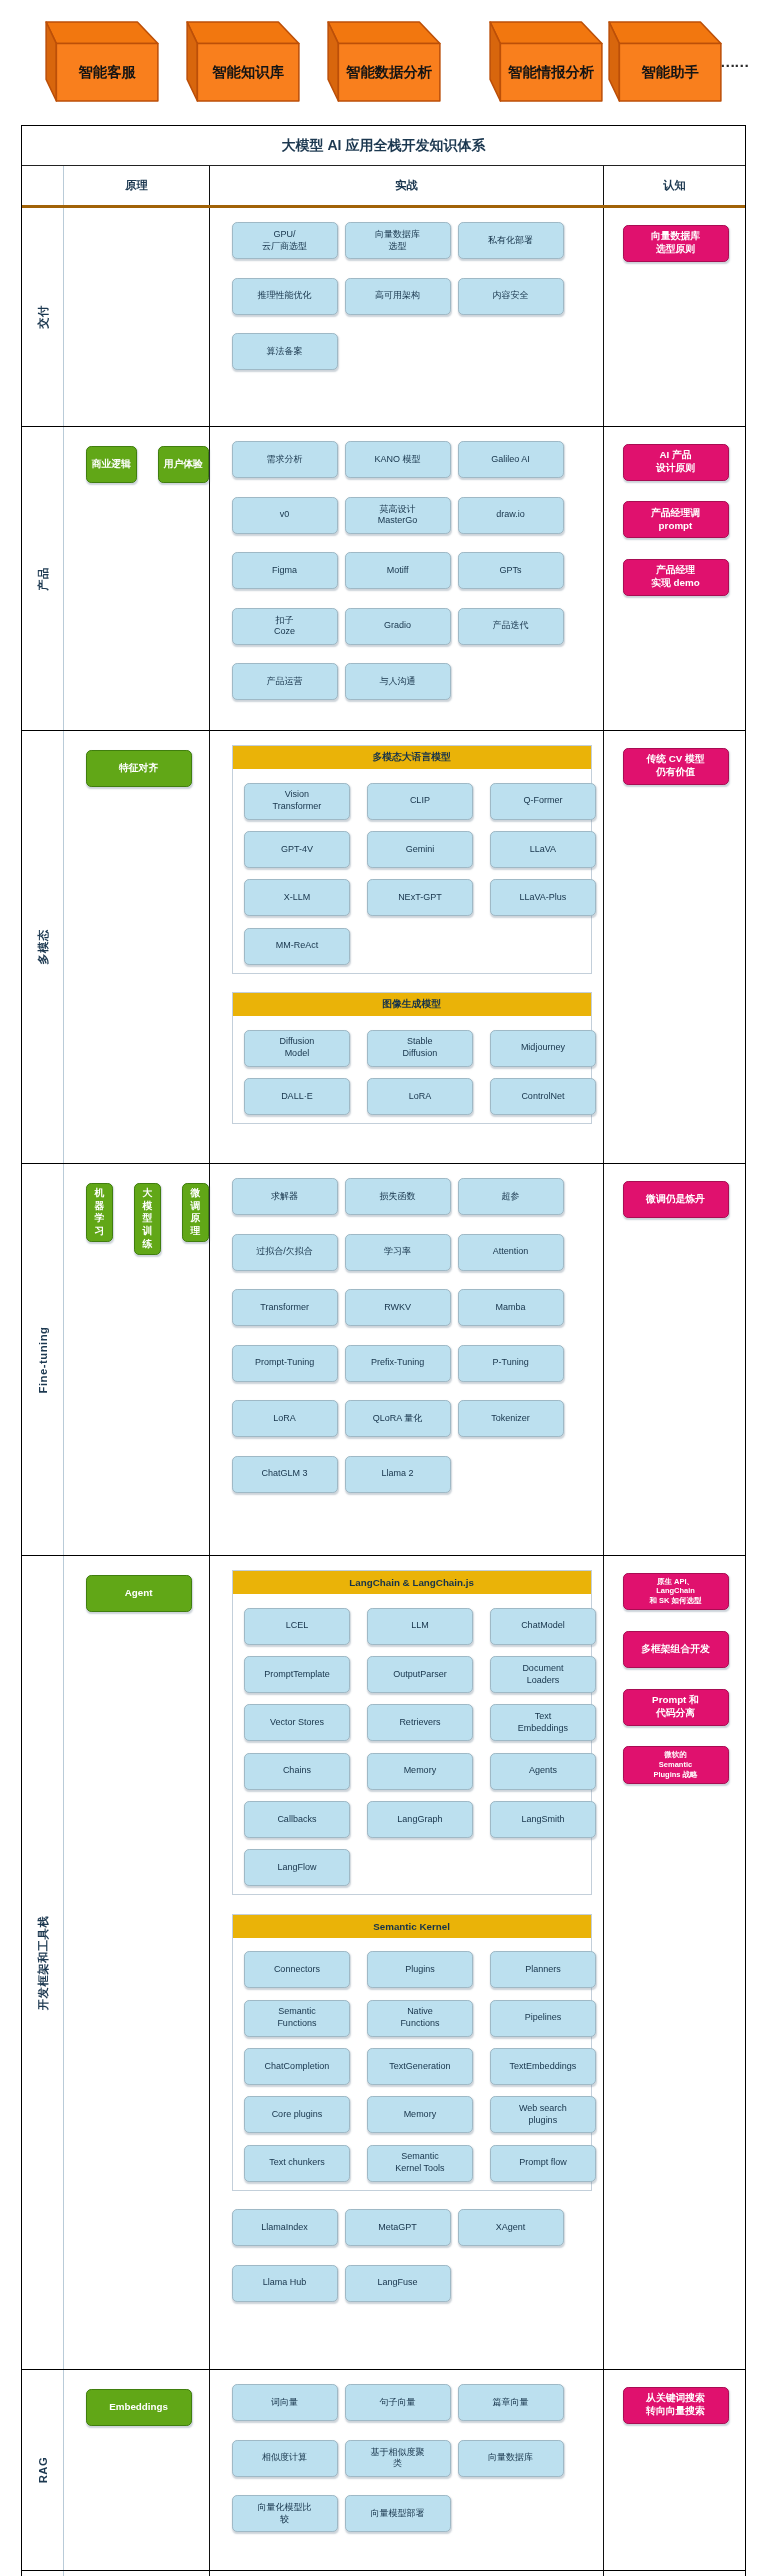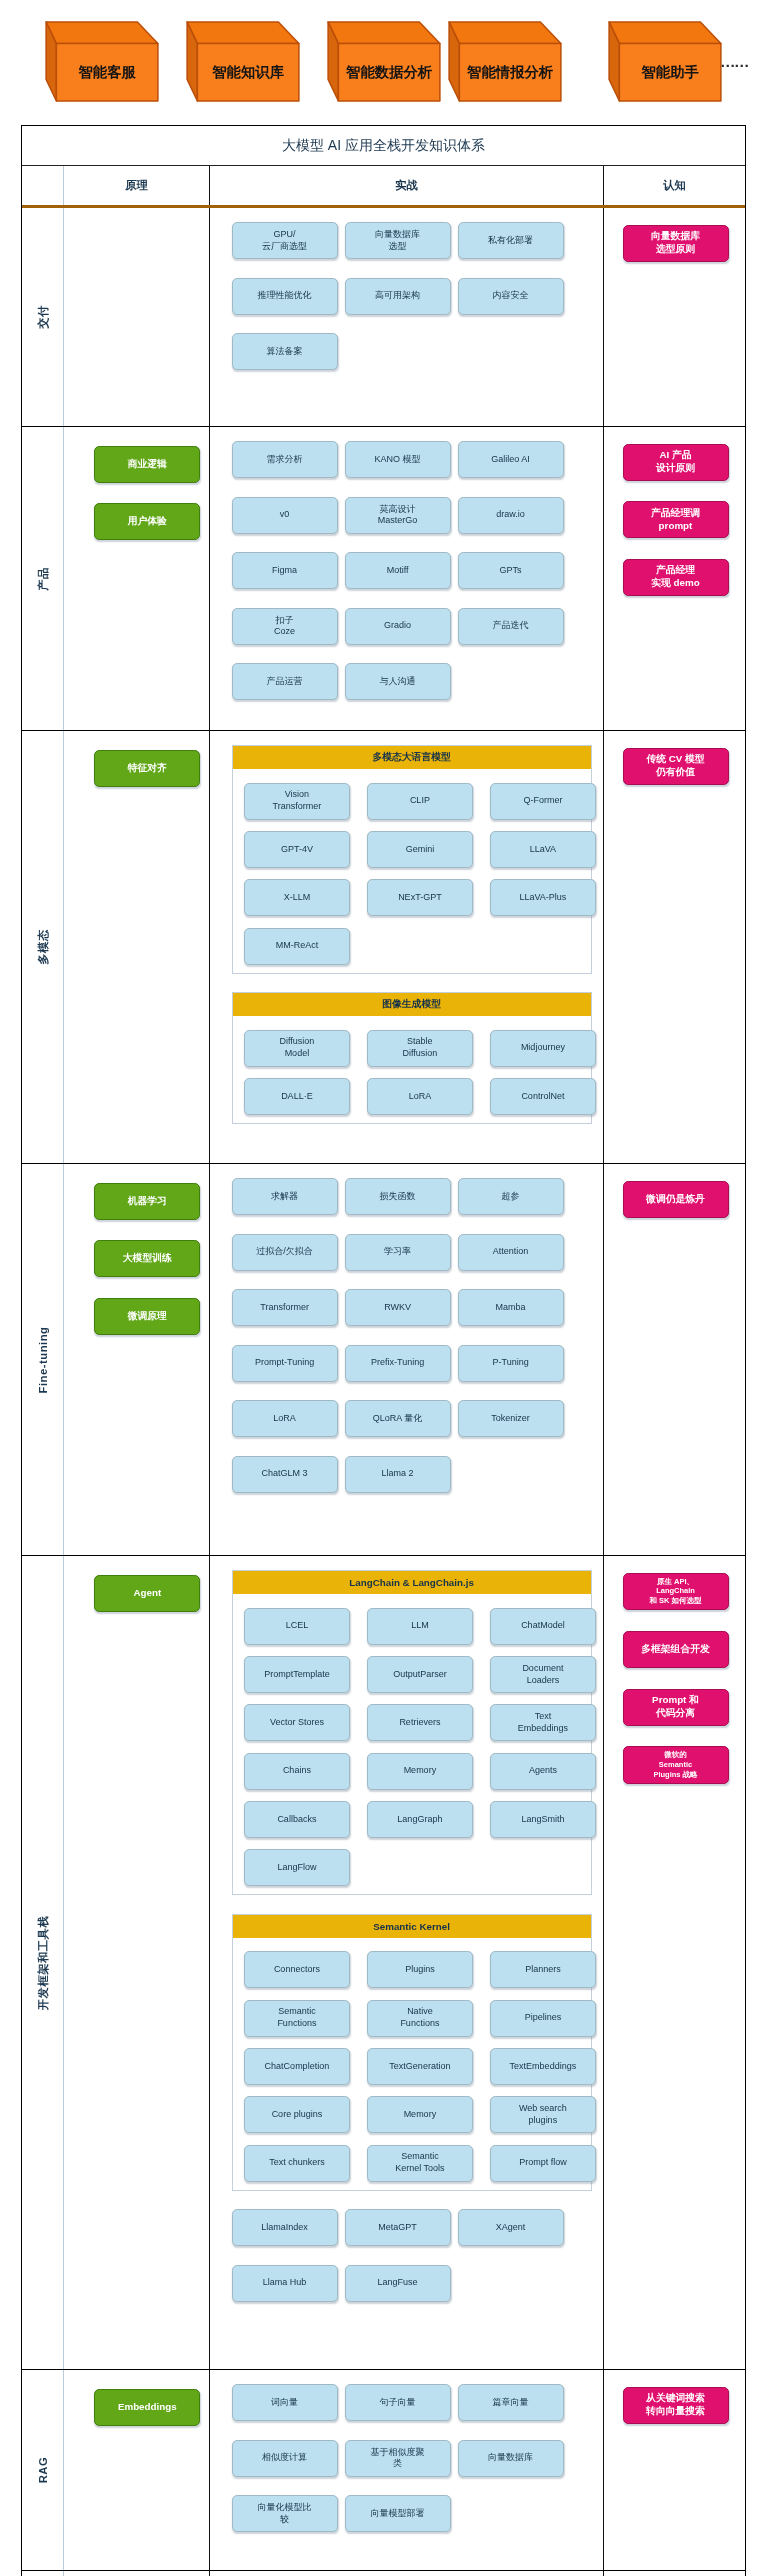--- a/index.html
+++ b/index.html
@@ -16,37 +16,37 @@
     position:absolute; left:720px; top:53px; font-size:15.5px; font-weight:bold;
     color:#2b2b2b; letter-spacing:-1.5px;
   }
   
   .ktable {
     position:absolute; left:21px; top:125px; width:725px;
     border:1.5px solid #000; background:#fff;
   }
   .ktitle {
     height:40px; display:flex; align-items:center; justify-content:center;
-    font-size:14px; font-weight:normal; color:#1C3850; border-bottom:0.5px solid #222;
+    font-size:14px; font-weight:bold; color:#1C3850; border-bottom:0.5px solid #222;
   }
   .khead { display:grid; grid-template-columns:42px 146px 394px 1fr;
     height:42px; border-bottom:3px solid #a16207; }
   .khead .hcell {
     display:flex; align-items:center; justify-content:center;
     font-size:11.3px; font-weight:bold; color:#1C3850;
   }
   .khead .c0 { border-right:0.5px solid #B9CBD8; }
   .khead .c1, .khead .c2 { border-right:1px solid #111; }
   .trow { display:grid; grid-template-columns:42px 146px 394px 1fr;
     border-bottom:1.5px solid #000; position:relative; }
   .trow:last-child { border-bottom:none; }
   .cell { position:relative; }
   .label-cell { border-right:0.5px solid #B9CBD8; }
   .principle-cell { border-right:1px solid #111; padding:18.5px 0 0 21.6px;
-    display:flex; flex-direction:column; gap:20.6px; align-items:center; }
+    display:flex; flex-direction:row; gap:20.6px; align-items:flex-start; }
   .practice-cell { border-right:1px solid #111; padding:14.4px 0 0 21.6px;
     display:flex; flex-direction:column; gap:18.5px; align-items:flex-start; }
   .cognition-cell { padding:16.5px 0 0 18.5px; display:flex; flex-direction:column;
     gap:20.6px; align-items:flex-start; }
   .rowlabel {
     position:absolute; left:50%; top:50%;
     transform:translate(-50%,-50%) rotate(-90deg);
     white-space:nowrap; font-size:11.3px; font-weight:bold; color:#1C3850;
     letter-spacing:0.5px;
   }
@@ -98,21 +98,21 @@
       </svg>
     </div>
     <div class="cube" style="left: 310px;">
       <svg width="114" height="81" viewBox="0 0 222 158">
         <polygon points="2,2 180,2 220,44 22,44" fill="#F2770F" stroke="#BC4F08" stroke-width="3" stroke-linejoin="round"></polygon>
         <polygon points="2,2 22,44 22,156 2,114" fill="#D8660D" stroke="#BC4F08" stroke-width="3" stroke-linejoin="round"></polygon>
         <polygon points="22,44 220,44 220,156 22,156" fill="#F97F1D" stroke="#BC4F08" stroke-width="3" stroke-linejoin="round"></polygon>
         <text x="121" y="110" text-anchor="middle" font-size="28" font-weight="bold" fill="#141414">智能数据分析</text>
       </svg>
     </div>
-    <div class="cube" style="left: 431px; text-decoration: underline;">
+    <div class="cube" style="left: 472px; text-decoration: underline;">
       <svg width="114" height="81" viewBox="0 0 222 158">
         <polygon points="2,2 180,2 220,44 22,44" fill="#F2770F" stroke="#BC4F08" stroke-width="3" stroke-linejoin="round"></polygon>
         <polygon points="2,2 22,44 22,156 2,114" fill="#D8660D" stroke="#BC4F08" stroke-width="3" stroke-linejoin="round"></polygon>
         <polygon points="22,44 220,44 220,156 22,156" fill="#F97F1D" stroke="#BC4F08" stroke-width="3" stroke-linejoin="round"></polygon>
         <text x="121" y="110" text-anchor="middle" font-size="28" font-weight="bold" fill="#141414">智能情报分析</text>
       </svg>
     </div>
     <div class="cube" style="left: 591px;">
       <svg width="114" height="81" viewBox="0 0 222 158">
         <polygon points="2,2 180,2 220,44 22,44" fill="#F2770F" stroke="#BC4F08" stroke-width="3" stroke-linejoin="round"></polygon>

